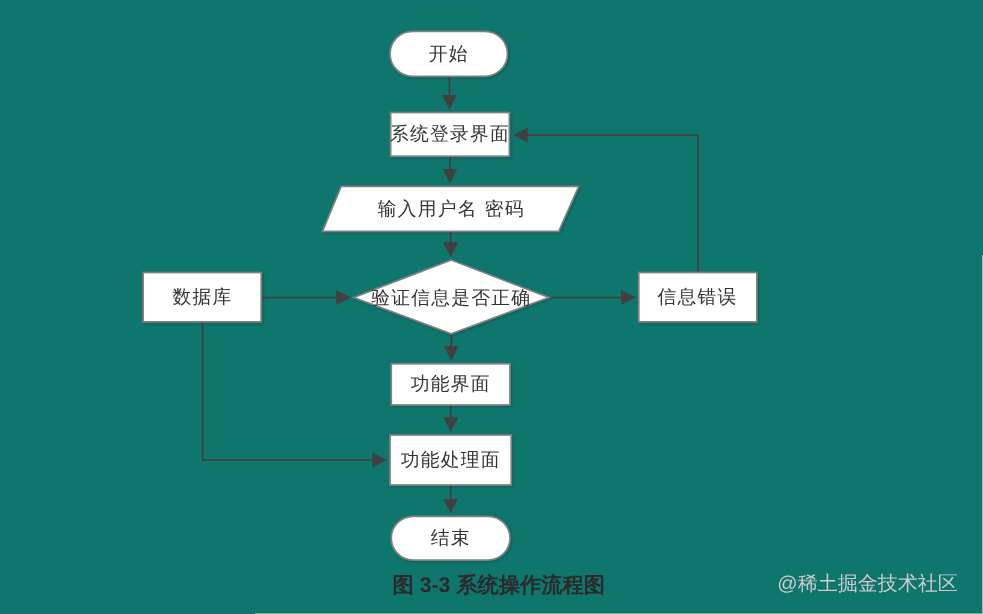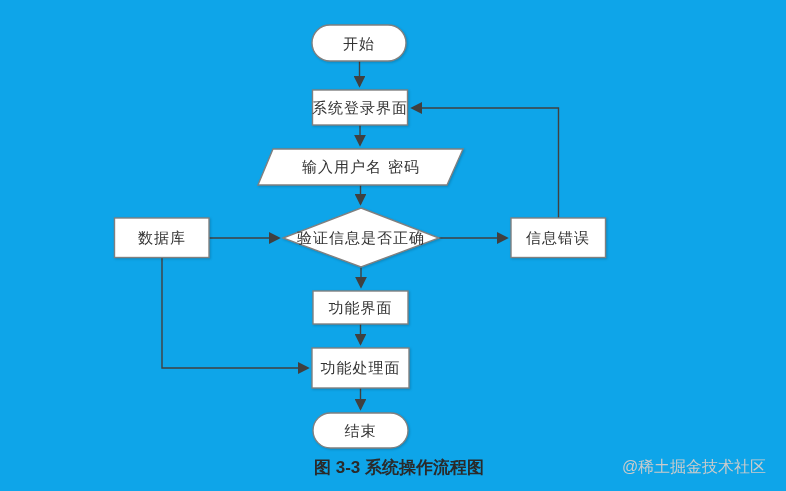--- a/index.html
+++ b/index.html
@@ -1,20 +1,20 @@
 <!DOCTYPE html>
 <html><head>
 <meta charset="utf-8">
 <style>
   html, body { margin: 0; padding: 0; background: #ffffff; }
   .page {
     position: relative;
     width: 786px;
     height: 491px;
-    background: #0ea5e9;
+    background: #0f766e;
     overflow: hidden;
     font-family: "DejaVu Serif", "Liberation Serif", serif;
   }
   svg { display: block; }
   .shape {
     fill: #ffffff;
     stroke: #808080;
     stroke-width: 1.4;
     filter: drop-shadow(1.5px 1.5px 1px rgba(0,0,0,0.18));
   }

